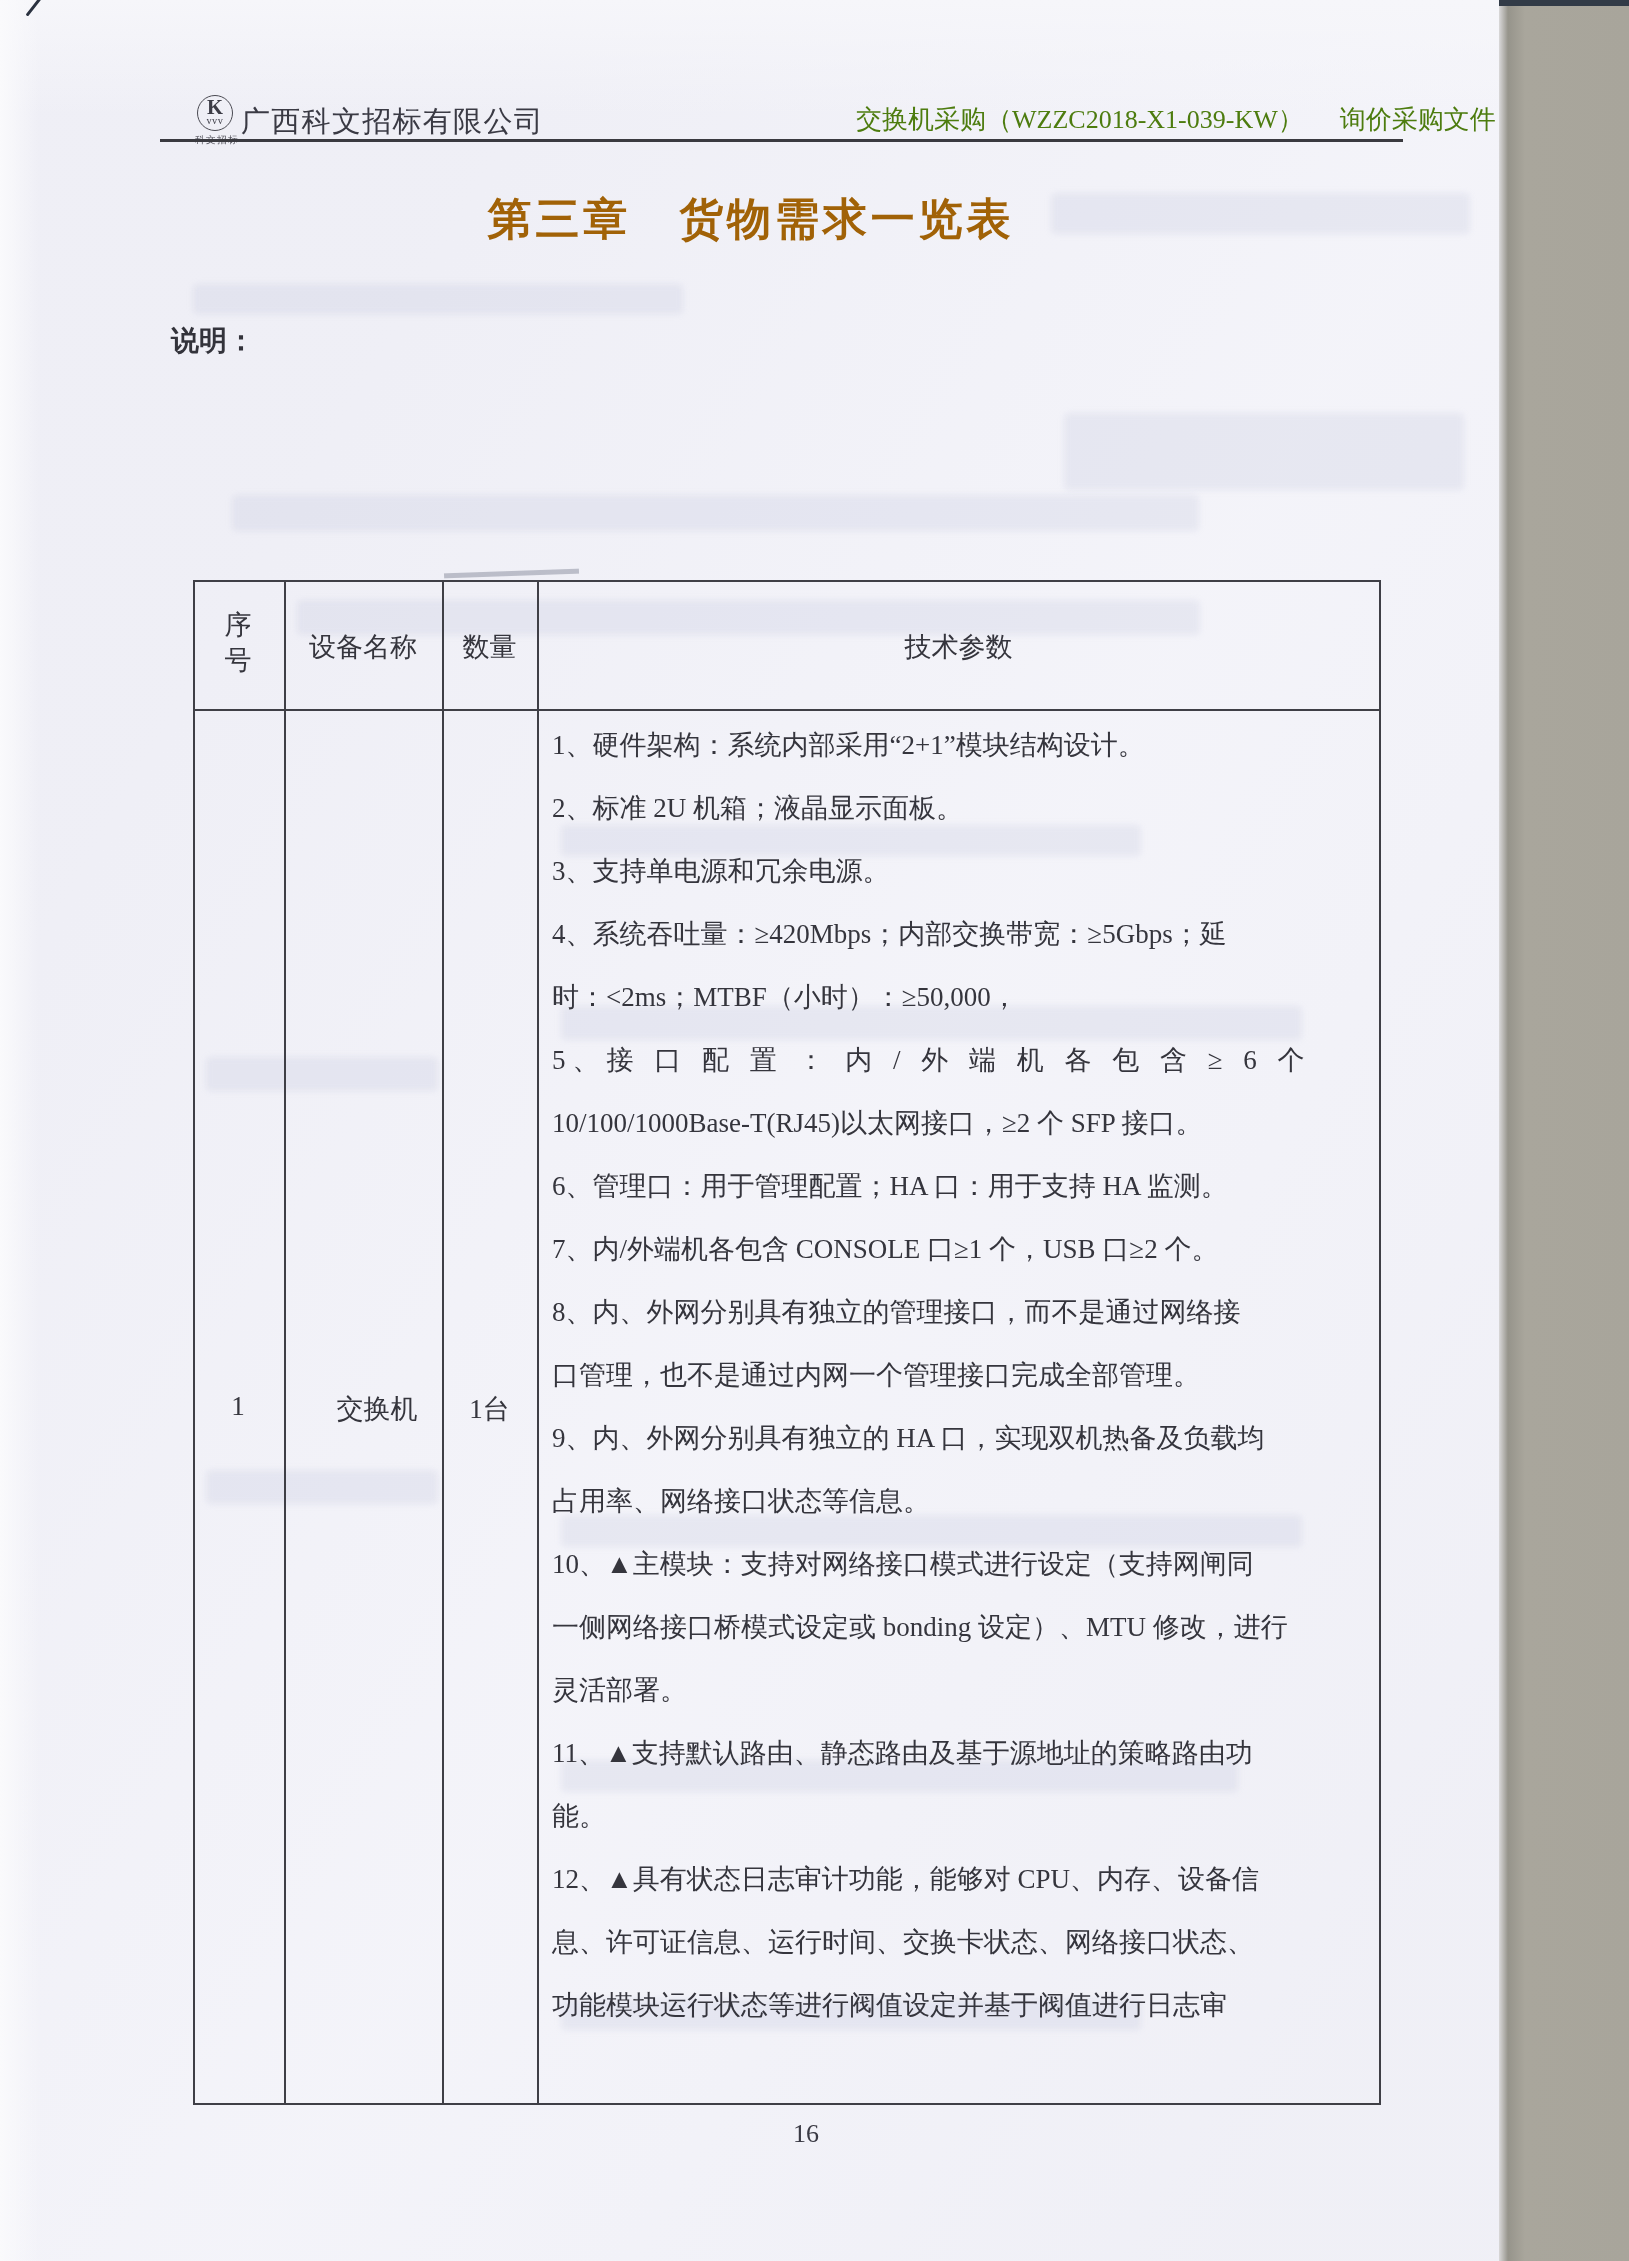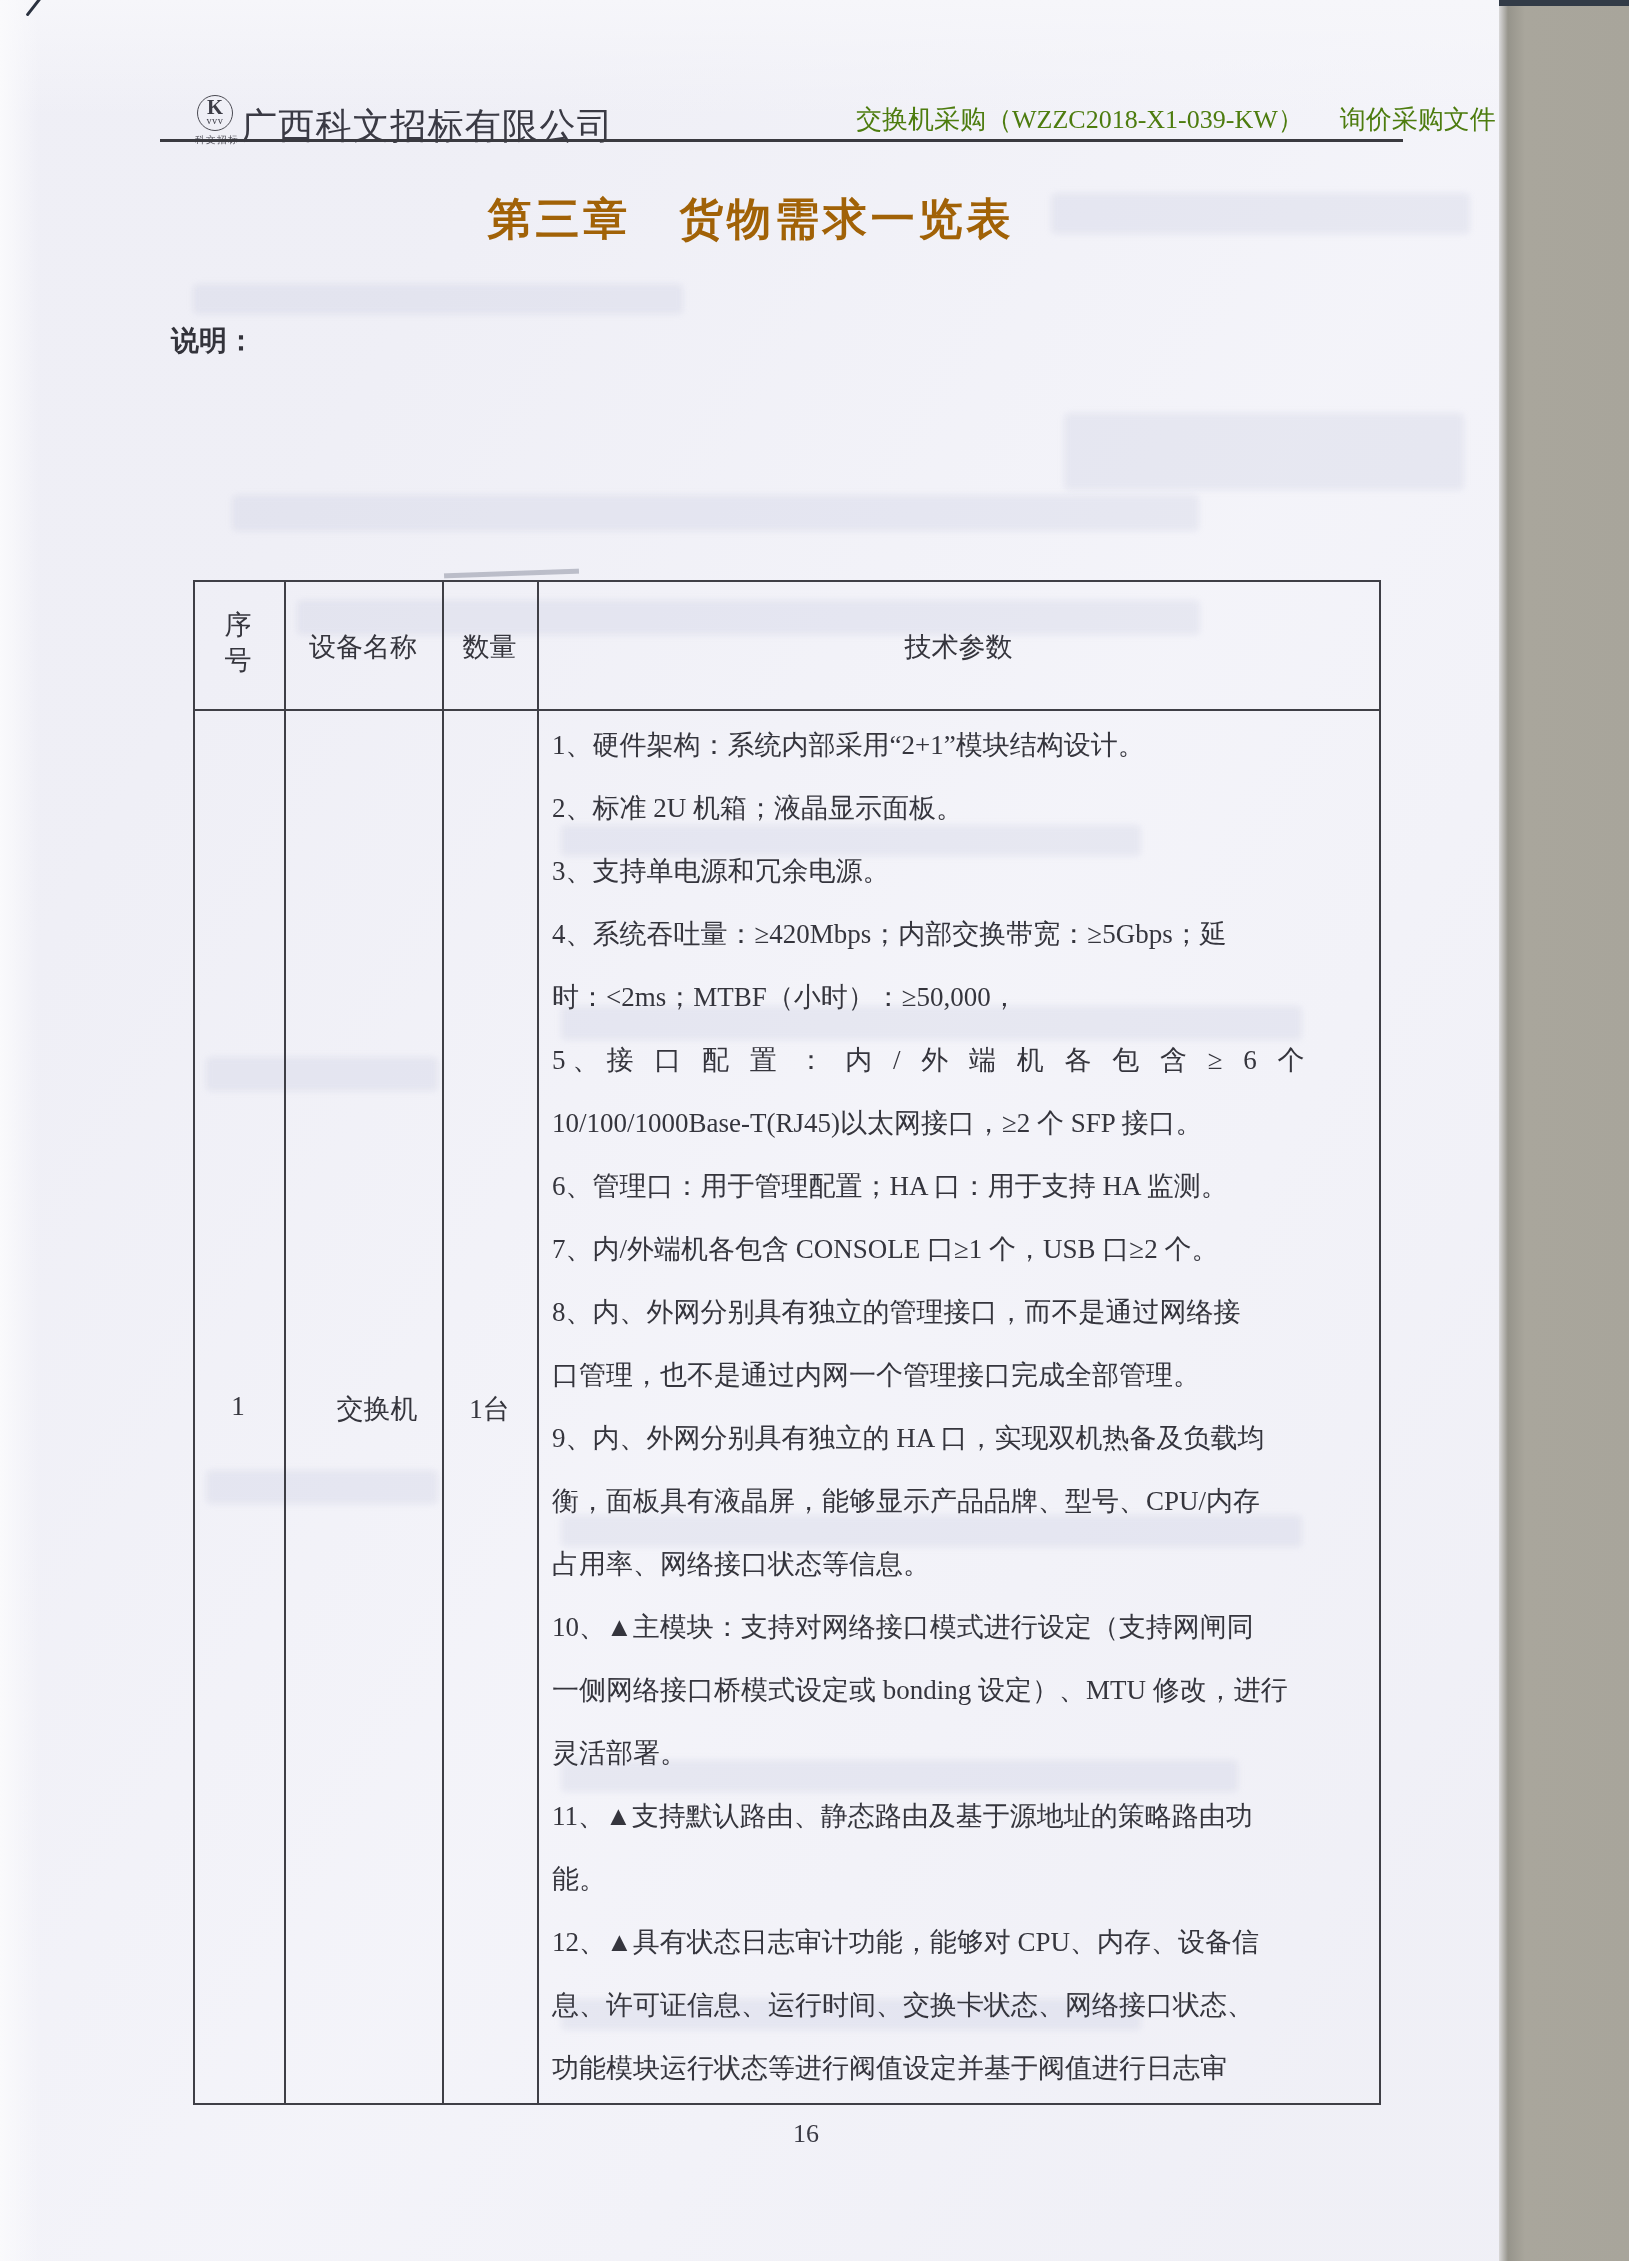--- a/index.html
+++ b/index.html
@@ -43,21 +43,21 @@
     text-align:center;box-sizing:border-box;
   }
   .logo-k{font-size:20.6px;font-weight:bold;line-height:22px;color:#3c3c46;display:block;}
   .logo-wave{font-size:10.3px;line-height:6.4px;color:#3c3c46;letter-spacing:0.6px;display:block;}
   .logo-caption{
     position:absolute;left:190px;top:134px;width:54px;
     font-size:9.7px;letter-spacing:1.3px;color:#4c4c55;text-align:center;
   }
   .company{
     position:absolute;left:241px;top:102px;
-    font-size:36px;letter-spacing:1.3px;color:#3a3a44;
+    font-size:29px;letter-spacing:1.3px;color:#3a3a44;
   }
   .header-right{
     position:absolute;left:856px;top:102px;width:555px;
     font-size:26px;color:#4d7c0f;white-space:nowrap;
   }
   .header-right .gap{display:inline-block;width:36px;}
   .header-rule{
     position:absolute;left:160px;top:139px;width:1243px;height:3.2px;
     background:#3a3a40;
   }
@@ -168,21 +168,20 @@
     <div class="pline">3、支持单电源和冗余电源。</div>
     <div class="pline">4、系统吞吐量：≥420Mbps；内部交换带宽：≥5Gbps；延</div>
     <div class="pline">时：&lt;2ms；MTBF（小时）：≥50,000，</div>
     <div class="pline wide">5、接 口 配 置 ： 内 / 外 端 机 各 包 含 ≥ 6 个</div>
     <div class="pline">10/100/1000Base-T(RJ45)以太网接口，≥2 个 SFP 接口。</div>
     <div class="pline">6、管理口：用于管理配置；HA 口：用于支持 HA 监测。</div>
     <div class="pline">7、内/外端机各包含 CONSOLE 口≥1 个，USB 口≥2 个。</div>
     <div class="pline">8、内、外网分别具有独立的管理接口，而不是通过网络接</div>
     <div class="pline">口管理，也不是通过内网一个管理接口完成全部管理。</div>
     <div class="pline">9、内、外网分别具有独立的 HA 口，实现双机热备及负载均</div>
-    <div class="pline">衡，面板具有液晶屏，能够显示产品品牌、型号、CPU/内存</div>
     <div class="pline">占用率、网络接口状态等信息。</div>
     <div class="pline">10、▲主模块：支持对网络接口模式进行设定（支持网闸同</div>
     <div class="pline">一侧网络接口桥模式设定或 bonding 设定）、MTU 修改，进行</div>
     <div class="pline">灵活部署。</div>
     <div class="pline">11、▲支持默认路由、静态路由及基于源地址的策略路由功</div>
     <div class="pline">能。</div>
     <div class="pline">12、▲具有状态日志审计功能，能够对 CPU、内存、设备信</div>
     <div class="pline">息、许可证信息、运行时间、交换卡状态、网络接口状态、</div>
     <div class="pline">功能模块运行状态等进行阀值设定并基于阀值进行日志审</div>
   </div>

